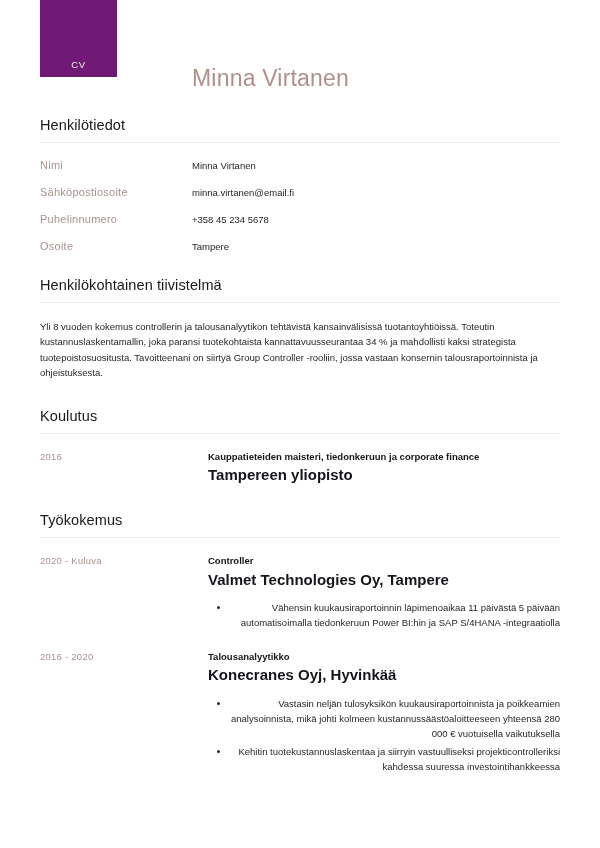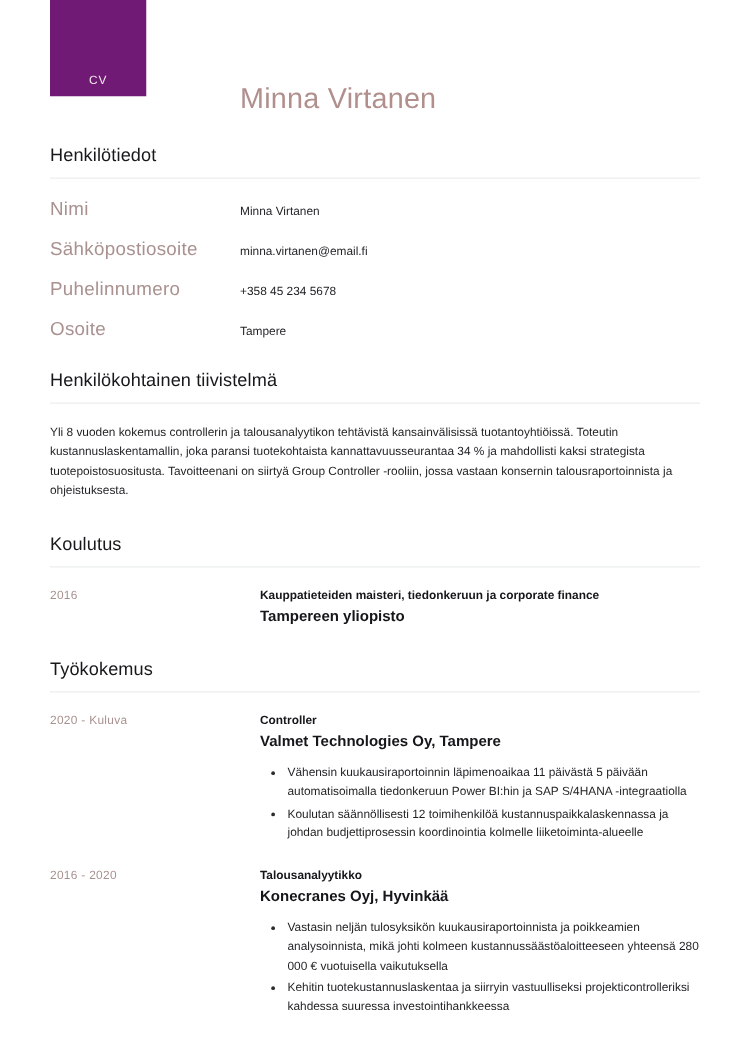--- a/index.html
+++ b/index.html
@@ -84,21 +84,21 @@
   
   .info-row {
     display: flex;
     align-items: baseline;
     margin-bottom: 15px;
   }
   .info-row:last-child { margin-bottom: 0; }
   .info-label {
     width: 152px;
     flex: 0 0 152px;
-    font-size: 15px;
+    font-size: 11px;
     color: #a9918f;
     letter-spacing: 0.25px;
   }
   .info-value {
     font-size: 9.5px;
     color: #1f2022;
   }
 
   
   .summary-text {
@@ -129,37 +129,38 @@
     flex: 1 1 auto;
     min-width: 0;
   }
   .entry-title {
     font-size: 9.5px;
     font-weight: bold;
     color: #15161a;
     line-height: 1.5;
   }
   .entry-subtitle {
-    font-size: 12px;
+    font-size: 15px;
     font-weight: bold;
     color: #15161a;
     line-height: 1.5;
   }
   .entry-bullets {
     list-style: none;
     margin: 9px 0 0 0;
     padding: 0 0 0 22px;
   }
   .entry-bullets li {
     position: relative;
     font-size: 9.5px;
     line-height: 1.62;
     color: #1f2022;
     margin-bottom: 2px;
     padding-left: 0;
+    text-align: right;
   }
   .entry-bullets li:last-child { margin-bottom: 0; }
   .entry-bullets li::before {
     content: "";
     position: absolute;
     left: -13px;
     top: 6px;
     width: 3px;
     height: 3px;
     border-radius: 50%;
@@ -223,21 +224,20 @@
     <h2 class="section-title">Työkokemus</h2>
     <hr class="section-rule">
 
     <div class="entry">
       <div class="entry-period">2020 - Kuluva</div>
       <div class="entry-body">
         <div class="entry-title">Controller</div>
         <div class="entry-subtitle">Valmet Technologies Oy, Tampere</div>
         <ul class="entry-bullets">
           <li>Vähensin kuukausiraportoinnin läpimenoaikaa 11 päivästä 5 päivään automatisoimalla tiedonkeruun Power BI:hin ja SAP S/4HANA -integraatiolla</li>
-          <li>Koulutan säännöllisesti 12 toimihenkilöä kustannuspaikkalaskennassa ja johdan budjettiprosessin koordinointia kolmelle liiketoiminta-alueelle</li>
         </ul>
       </div>
     </div>
 
     <div class="entry" style="margin-top:19px;">
       <div class="entry-period">2016 - 2020</div>
       <div class="entry-body">
         <div class="entry-title">Talousanalyytikko</div>
         <div class="entry-subtitle">Konecranes Oyj, Hyvinkää</div>
         <ul class="entry-bullets">

